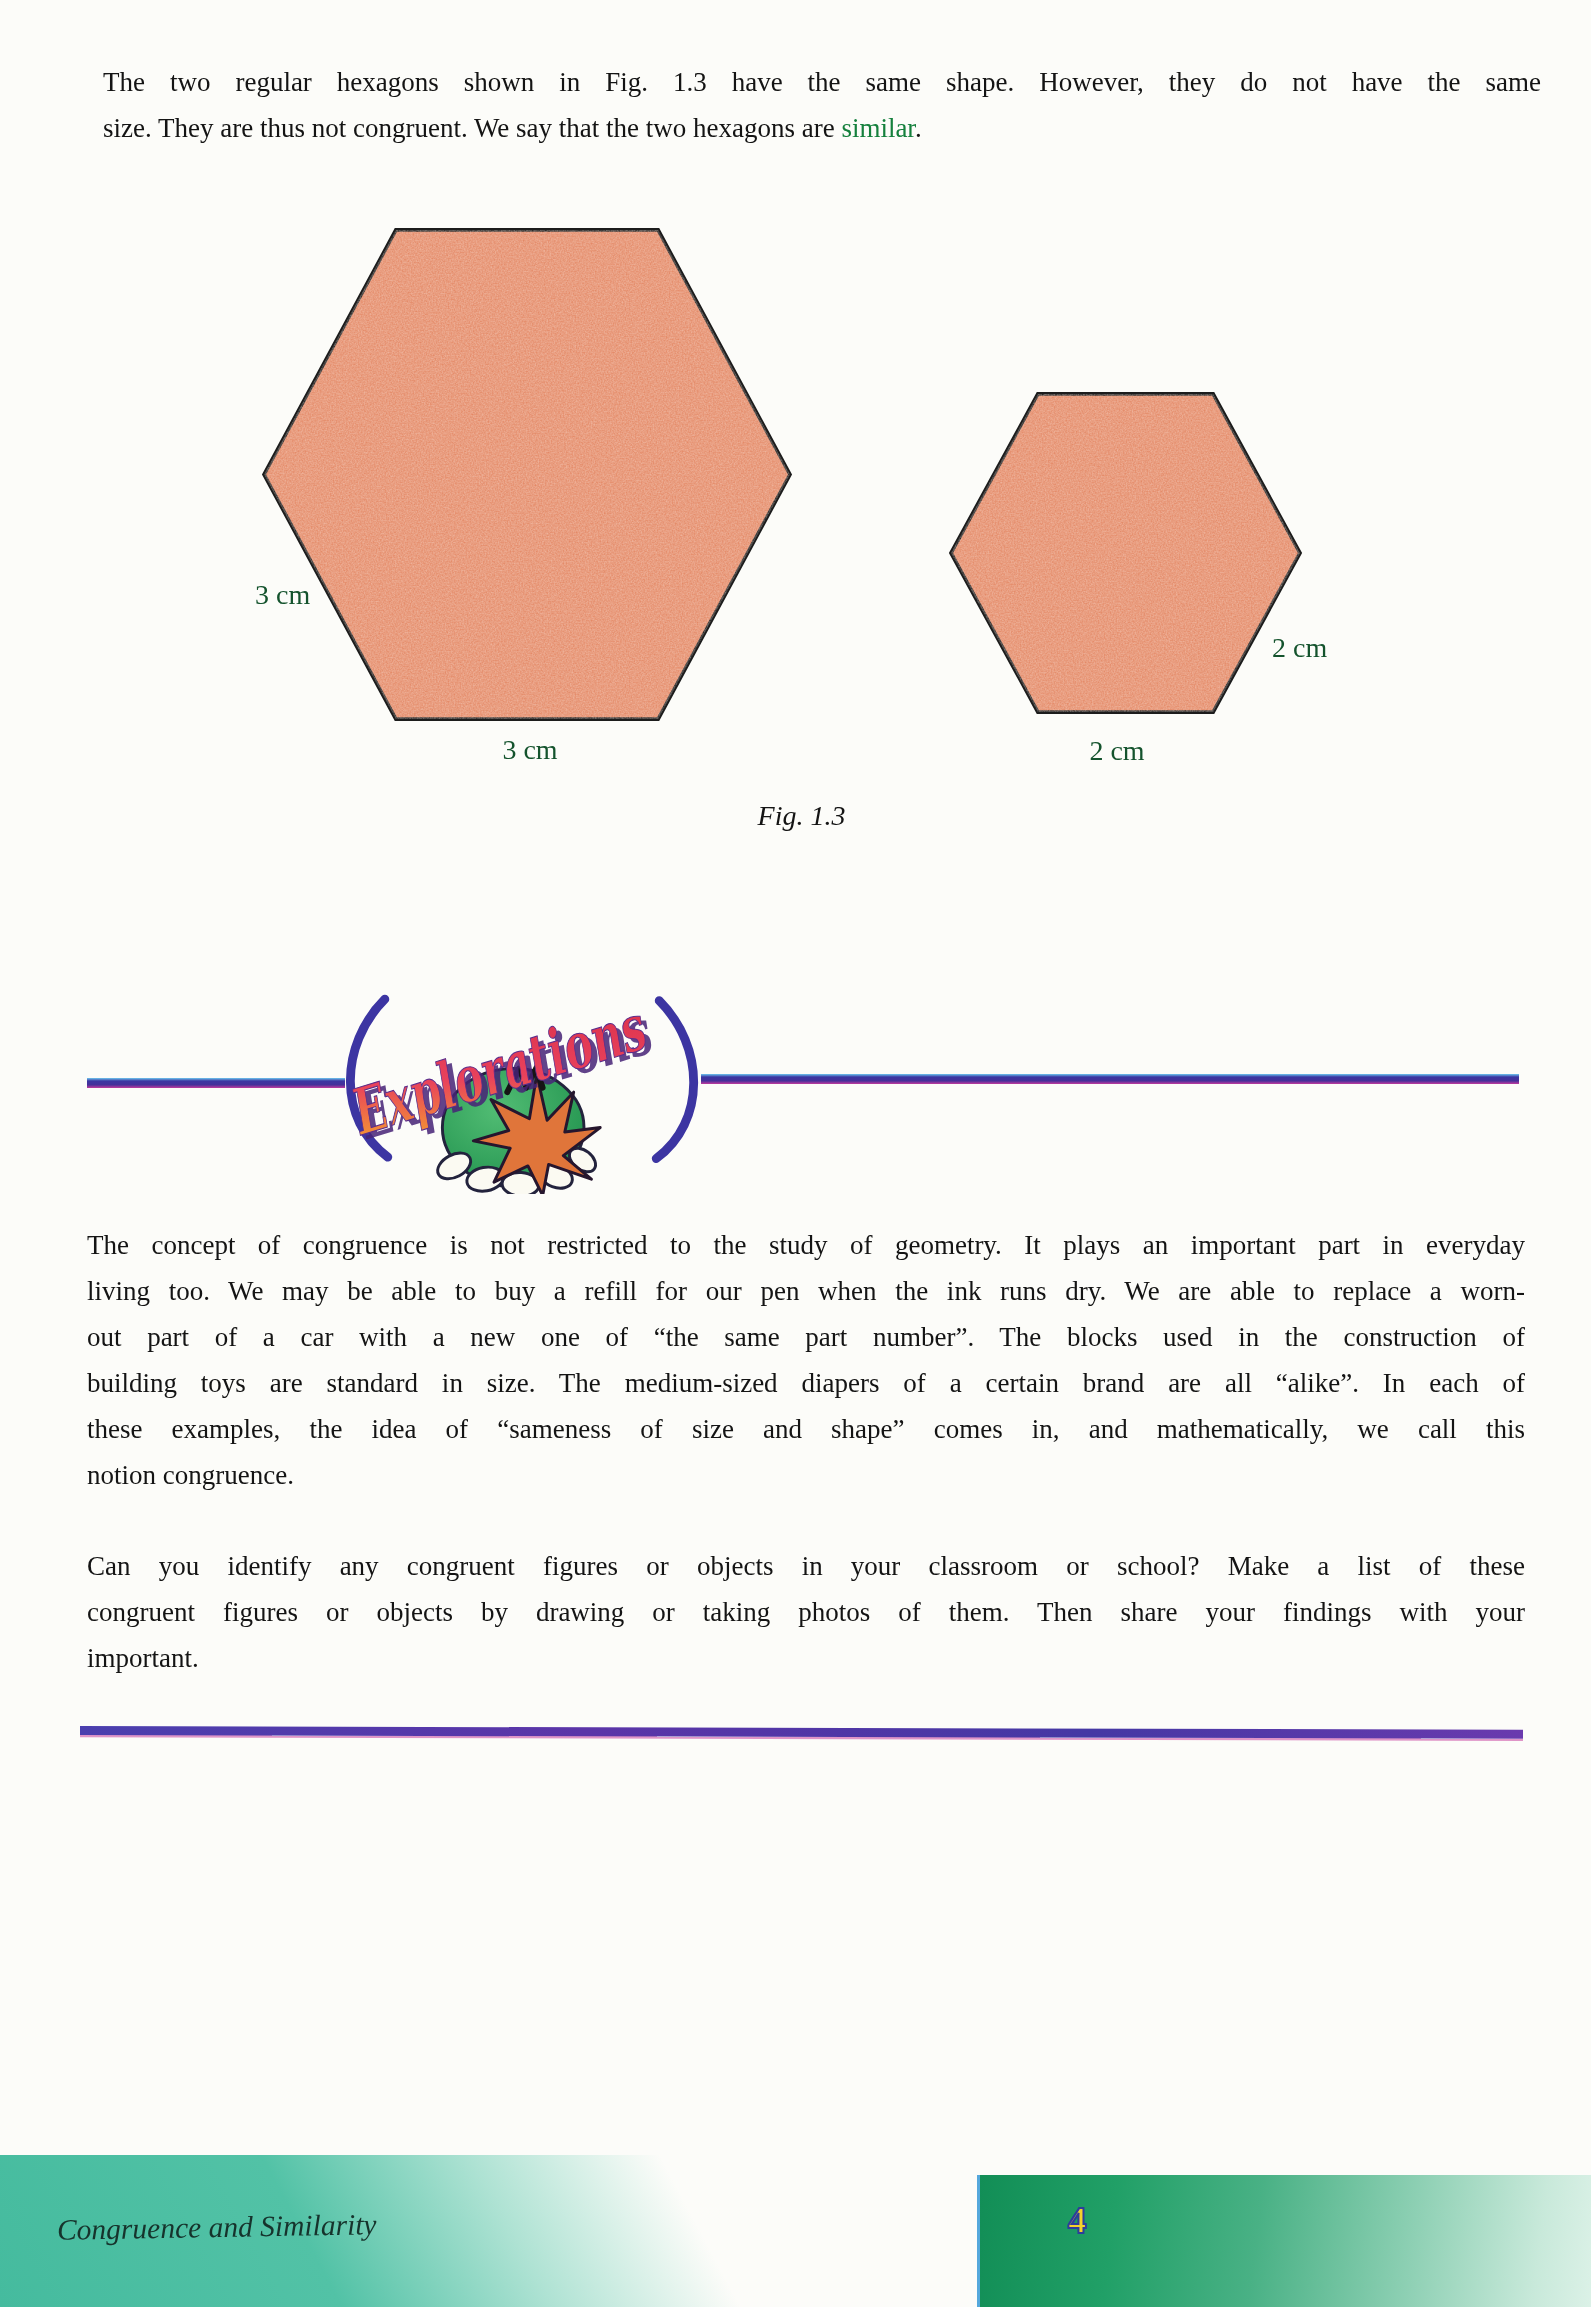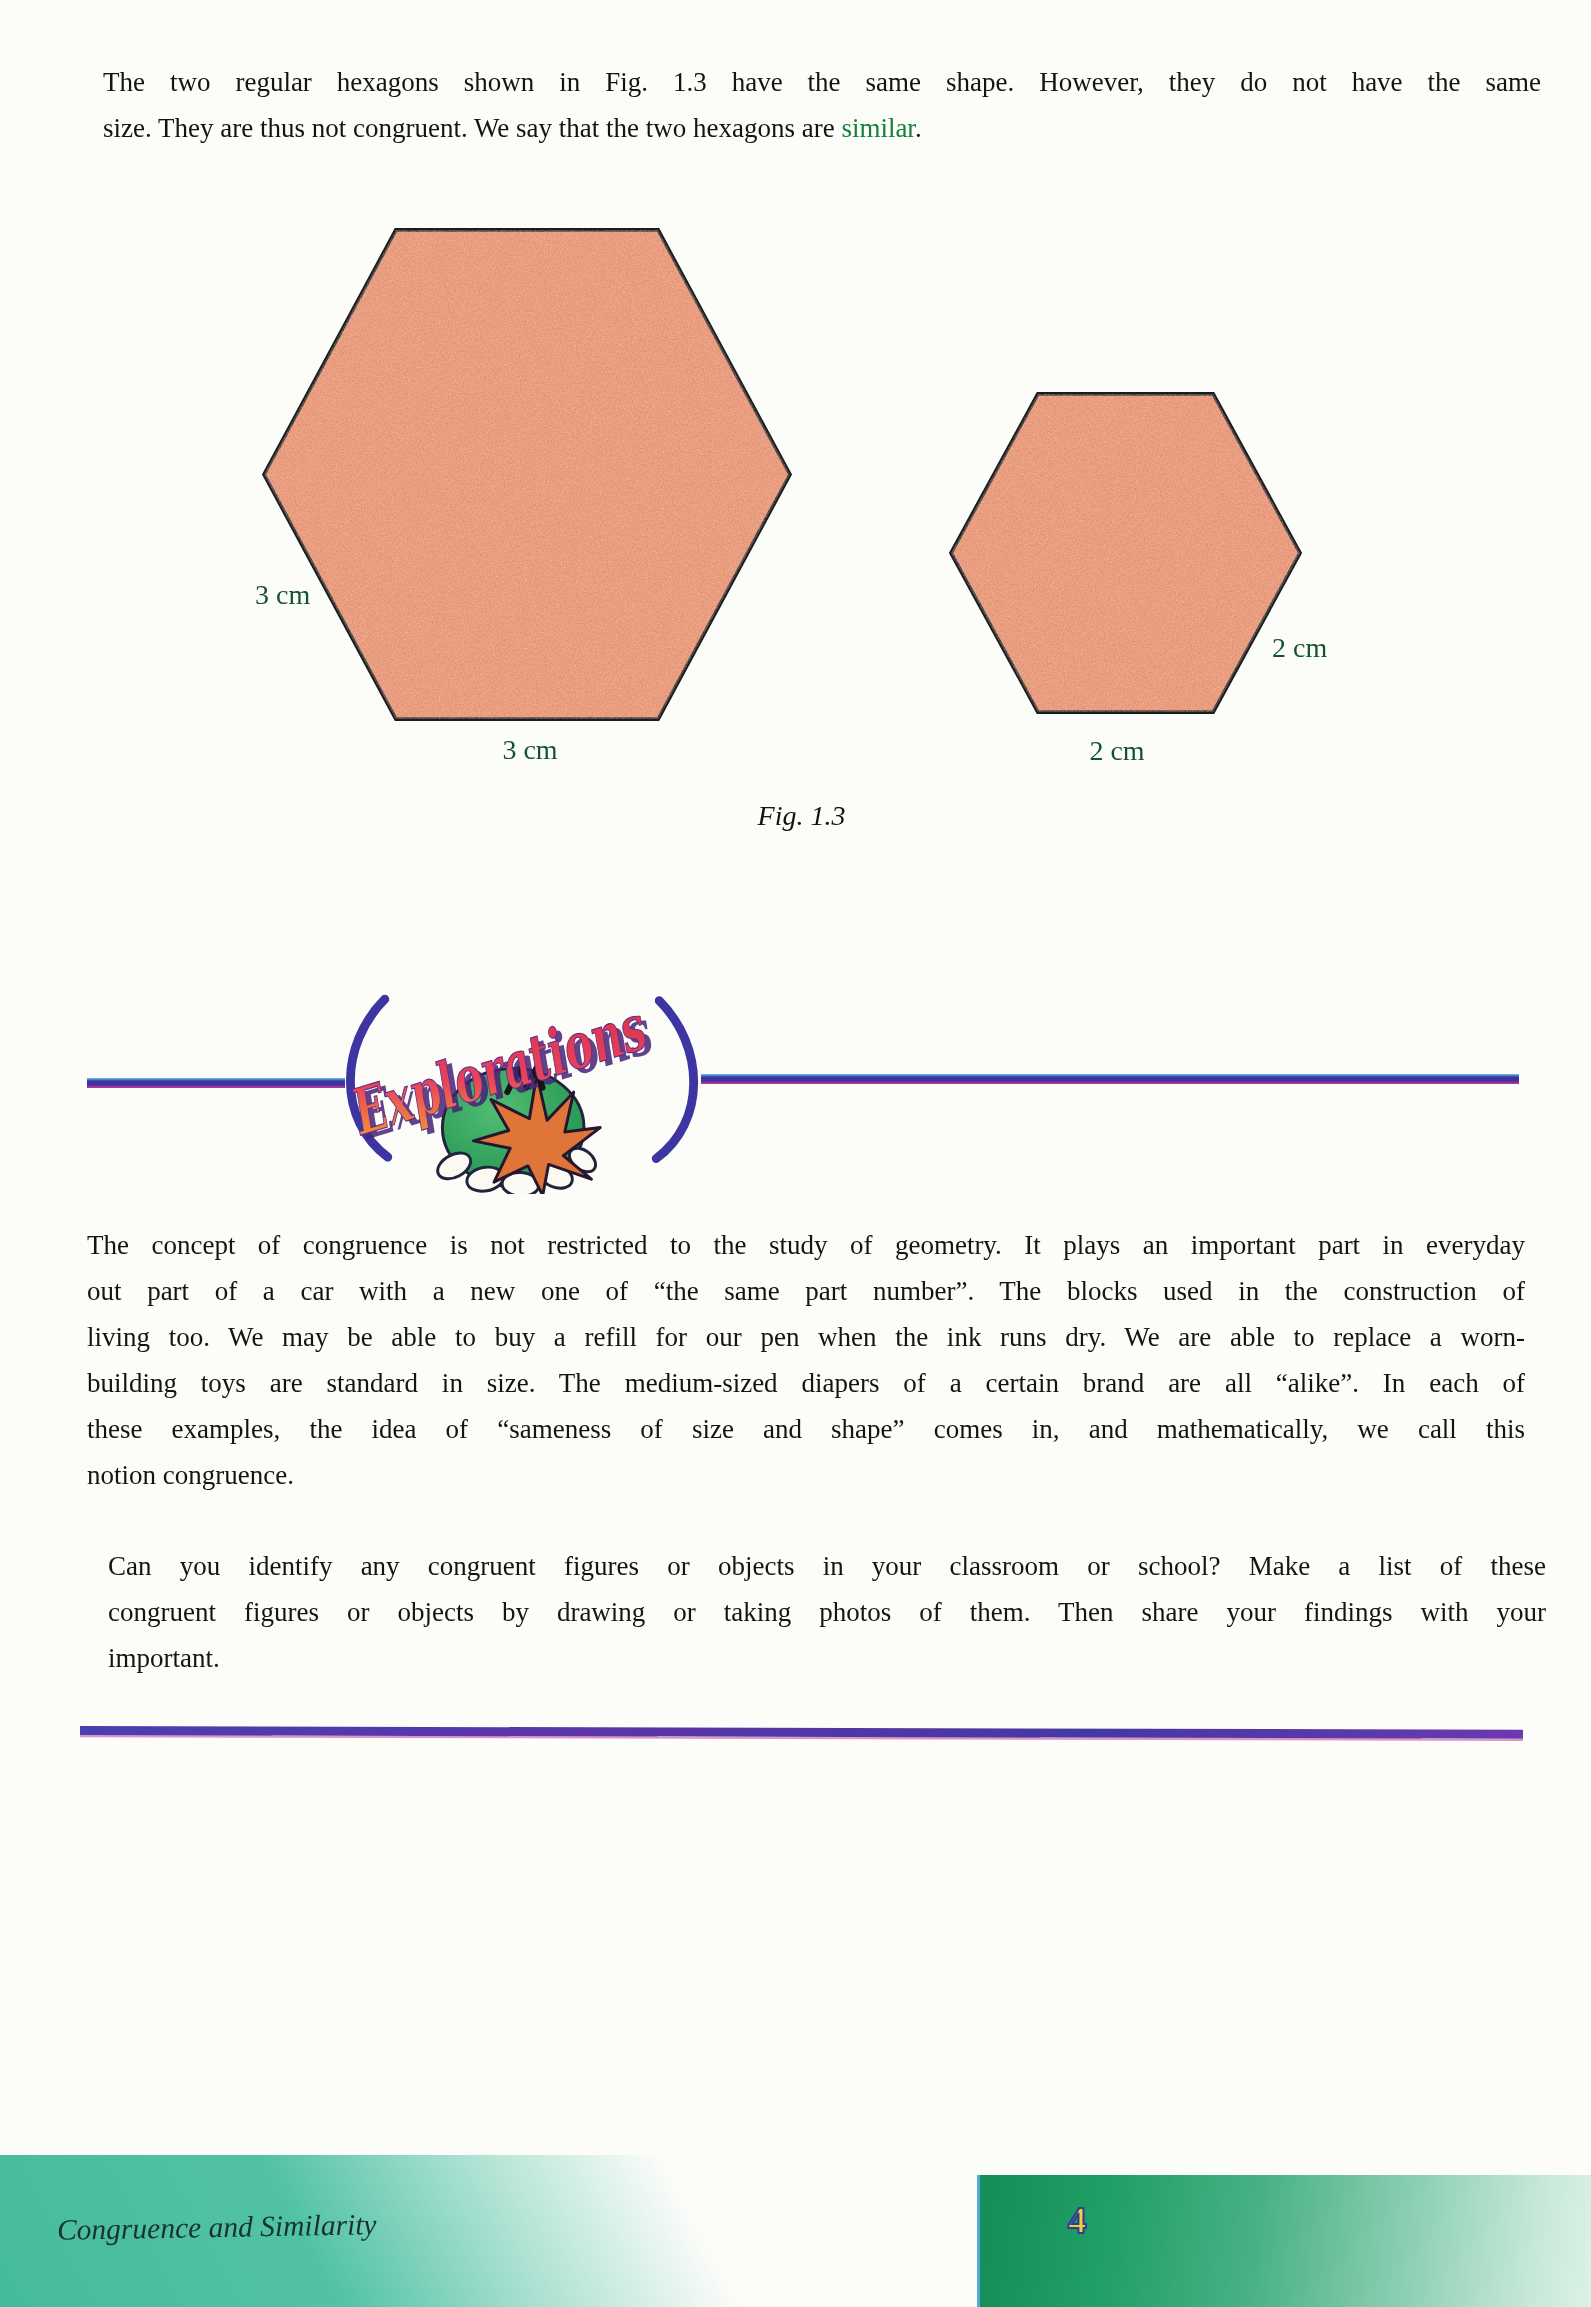--- a/index.html
+++ b/index.html
@@ -106,28 +106,28 @@
     </g>
     <polygon points="298,128 312,190 348,152 336,206 384,200 334,238 372,270 314,250 306,292 286,252 240,274 262,228 212,218 260,204 236,162 288,188" fill="#e0753a" stroke="#26162e" stroke-width="4" stroke-linejoin="round"></polygon>
     <path d="M258,152 L274,120 L284,146 L298,118 L306,146" stroke="#151515" stroke-width="8" fill="none" stroke-linejoin="round" stroke-linecap="round"></path>
 
     <text x="262" y="158" transform="rotate(-17 256 150)" text-anchor="middle" font-family="'DejaVu Serif', serif" font-style="italic" font-weight="bold" font-size="86" textLength="410" lengthAdjust="spacingAndGlyphs" fill="#472377" opacity="0.85">Explorations</text>
     <text x="256" y="150" transform="rotate(-17 256 150)" text-anchor="middle" font-family="'DejaVu Serif', serif" font-style="italic" font-weight="bold" font-size="86" textLength="410" lengthAdjust="spacingAndGlyphs" fill="url(#wordGrad)" stroke="#5a2d8c" stroke-width="1.5">Explorations</text>
   </svg>
 
   <div class="textblock" style="top:1222px;">
     <div class="line">The concept of congruence is not restricted to the study of geometry. It plays an important part in everyday</div>
+    <div class="line">living too. We may be able to buy a refill for our pen when the ink runs dry. We are able to replace a worn-</div>
     <div class="line">out part of a car with a new one of “the same part number”. The blocks used in the construction of</div>
-    <div class="line">living too. We may be able to buy a refill for our pen when the ink runs dry. We are able to replace a worn-</div>
     <div class="line">building toys are standard in size. The medium-sized diapers of a certain brand are all “alike”. In each of</div>
     <div class="line">these examples, the idea of “sameness of size and shape” comes in, and mathematically, we call this</div>
     <div class="line last">notion congruence.</div>
   </div>
 
-  <div class="textblock" style="top:1543px;margin-left:21px;">
+  <div class="textblock" style="top:1543px;">
     <div class="line">Can you identify any congruent figures or objects in your classroom or school? Make a list of these</div>
     <div class="line">congruent figures or objects by drawing or taking photos of them. Then share your findings with your</div>
     <div class="line last">important.</div>
   </div>
 
   <div class="divider"></div>
 
   <div class="footer-wedge"></div>
   <div class="footer-title">Congruence and Similarity</div>
   <div class="page-number-box">

